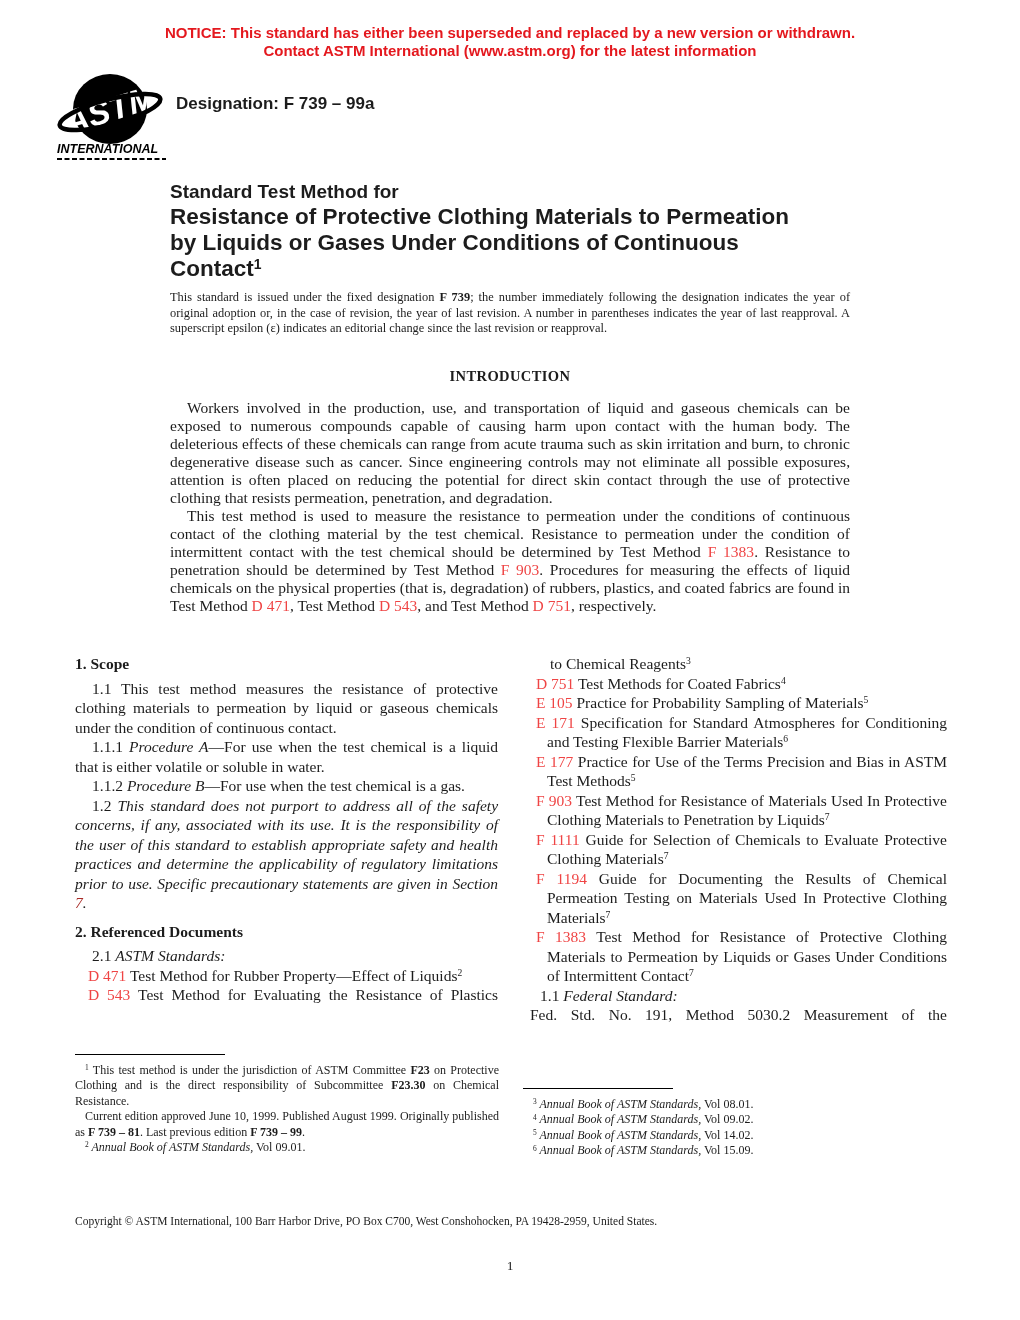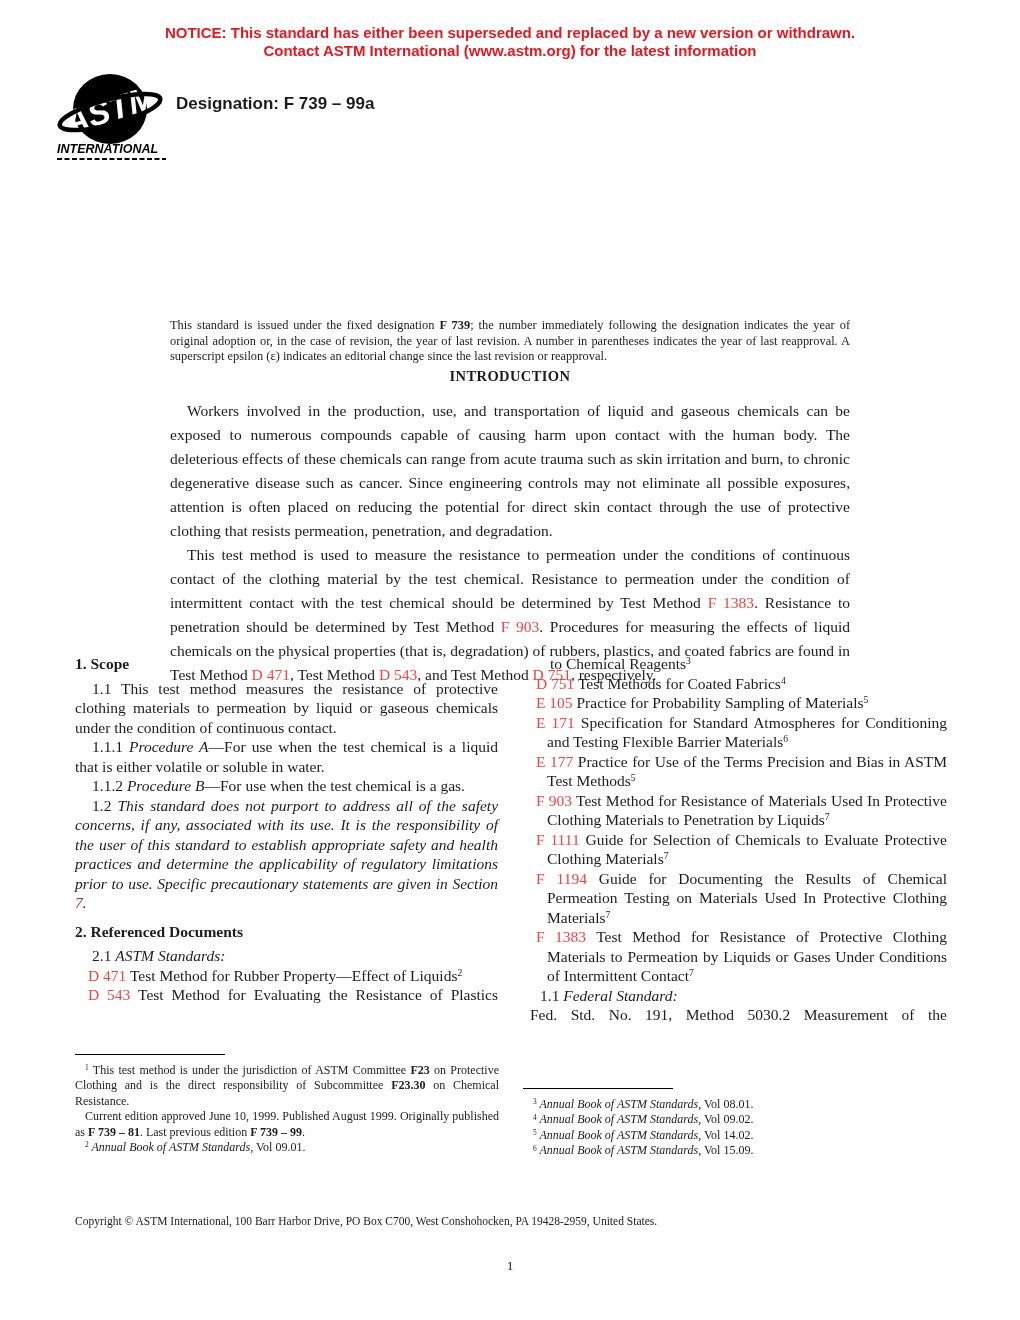--- a/index.html
+++ b/index.html
@@ -22,31 +22,31 @@
     position:absolute; left:176px; top:86px;
     font-family:"Liberation Sans", sans-serif; font-weight:bold; font-size:17px;
   }
   
   .title-block { position:absolute; left:170px; top:172px; width:700px;
     font-family:"Liberation Sans", sans-serif; font-weight:bold; }
   .title-kicker { font-size:19px; line-height:24px; }
   .title-main { font-size:22.5px; line-height:26px; }
   
   .issuance {
-    position:absolute; left:170px; top:310px; width:680px;
+    position:absolute; left:170px; top:282px; width:680px;
     font-size:12.4px; line-height:15.7px; text-align:justify;
   }
   
   .intro-heading {
     position:absolute; left:170px; top:360px; width:680px; text-align:center;
     font-weight:bold; font-size:14.5px; letter-spacing:0.4px;
   }
   .intro-body {
     position:absolute; left:170px; top:391px; width:680px;
-    font-size:15.5px; line-height:24px; text-align:justify;
+    font-size:15.5px; line-height:18px; text-align:justify;
   }
   .intro-body p { text-indent:17px; }
   
   .col { position:absolute; top:646px; font-size:15.5px; line-height:19.5px; }
   .col-left  { left:75px;  width:423px; }
   .col-right { left:523px; width:424px; }
   .section-h { font-size:15.5px; font-weight:bold; margin:9px 0 5px 0; }
   .col .section-h:first-child { margin-top:0; }
   .body-p { text-indent:17px; text-align:justify; }
   .ref { padding-left:24px; text-indent:-11px; text-align:justify; }
@@ -84,20 +84,26 @@
       <ellipse cx="54" cy="37" rx="37" ry="35" fill="#000"></ellipse>
       <text x="54" y="49" transform="rotate(-17 54 37)" fill="#fff" font-size="33" font-weight="bold" font-style="italic" text-anchor="middle" font-family="Liberation Sans, sans-serif">ASTM</text>
       <ellipse cx="54" cy="40" rx="52" ry="12.5" fill="none" stroke="#000" stroke-width="4.5" transform="rotate(-15 54 40)"></ellipse>
       <text x="1" y="81" font-size="12.5" font-weight="bold" font-style="italic" font-family="Liberation Sans, sans-serif">INTERNATIONAL</text>
       <line x1="1" y1="87" x2="110" y2="87" stroke="#000" stroke-width="2" stroke-dasharray="5 2.5"></line>
     </svg>
   </div>
 
   <div class="designation">Designation: F 739 – 99a</div>
 
+  <div class="title-block">
+    <div class="title-kicker">Standard Test Method for</div>
+    <div class="title-main"><span>Resistance of Protective Clothing Materials to Permeation</span></div>
+    <div class="title-main"><span>by Liquids or Gases Under Conditions of Continuous</span></div>
+    <div class="title-main"><span>Contact</span><sup>1</sup></div>
+  </div>
 
   <div class="issuance"><span>This standard is issued under the fixed designation </span><span class="seg-b">F 739</span><span>; the number immediately following the designation indicates the year of original adoption or, in the case of revision, the year of last revision. A number in parentheses indicates the year of last reapproval. A superscript epsilon (ε) indicates an editorial change since the last revision or reapproval.</span></div>
 
   <div class="intro-heading">INTRODUCTION</div>
   <div class="intro-body">
     <p>Workers involved in the production, use, and transportation of liquid and gaseous chemicals can be exposed to numerous compounds capable of causing harm upon contact with the human body. The deleterious effects of these chemicals can range from acute trauma such as skin irritation and burn, to chronic degenerative disease such as cancer. Since engineering controls may not eliminate all possible exposures, attention is often placed on reducing the potential for direct skin contact through the use of protective clothing that resists permeation, penetration, and degradation.</p>
     <p><span>This test method is used to measure the resistance to permeation under the conditions of continuous contact of the clothing material by the test chemical. Resistance to permeation under the condition of intermittent contact with the test chemical should be determined by Test Method </span><span class="seg-red">F 1383</span><span>. Resistance to penetration should be determined by Test Method </span><span class="seg-red">F 903</span><span>. Procedures for measuring the effects of liquid chemicals on the physical properties (that is, degradation) of rubbers, plastics, and coated fabrics are found in Test Method </span><span class="seg-red">D 471</span><span>, Test Method </span><span class="seg-red">D 543</span><span>, and Test Method </span><span class="seg-red">D 751</span><span>, respectively.</span></p>
   </div>
 
   <div class="col col-left">

